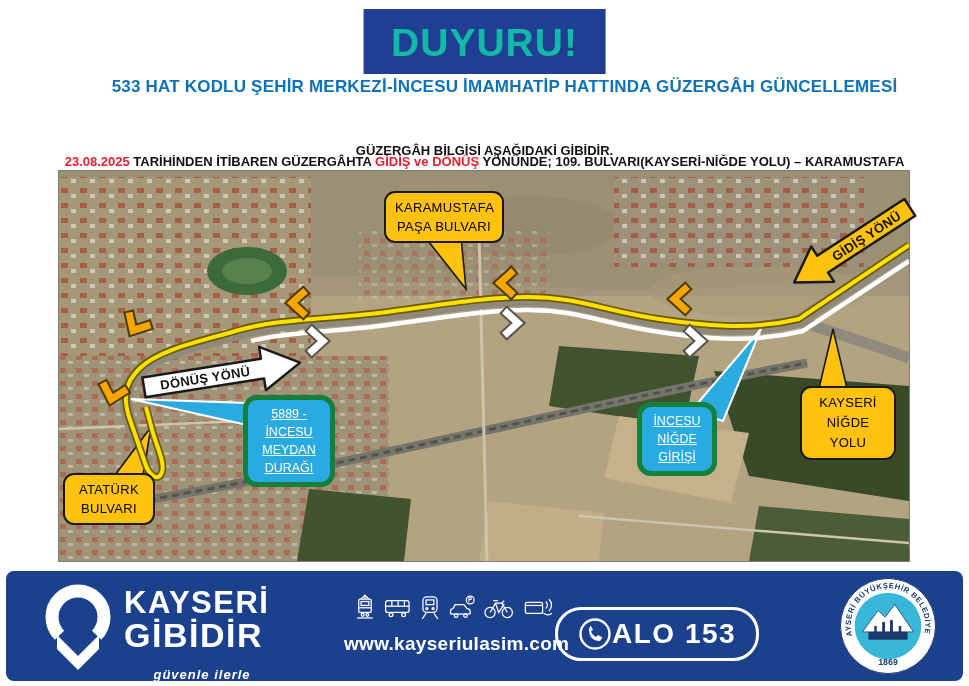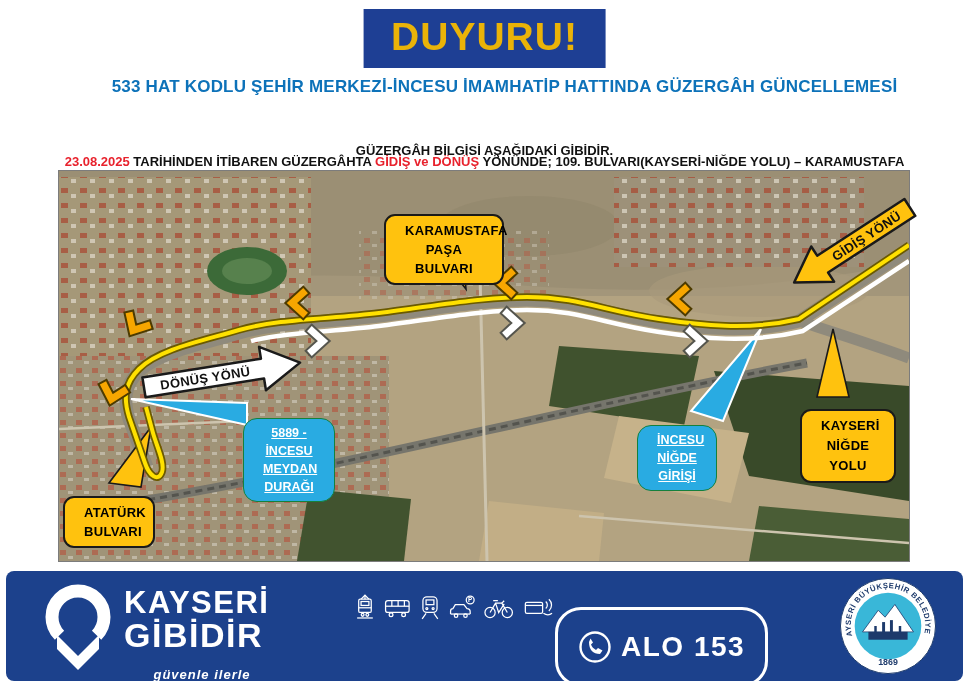--- a/index.html
+++ b/index.html
@@ -3,22 +3,22 @@
 <meta charset="utf-8">
 <style>
   html,body{margin:0;padding:0;}
   body{
     width:969px;height:686px;position:relative;background:#ffffff;
     font-family:"Liberation Sans","DejaVu Sans",sans-serif;overflow:hidden;
   }
   
   .banner{
     position:absolute;top:9px;left:50%;transform:translateX(-50%);
-    background:#1e3f94;color:#eab308;font-weight:bold;font-size:39px;
-    padding:6px 28px 9px 28px;letter-spacing:1px;
+    background:#1e3f94;color:#14b8a6;font-weight:bold;font-size:39px;
+    padding:12px 28px 9px 28px;letter-spacing:1px;
   }
   .heading{
     position:absolute;top:77px;left:0;width:100%;text-align:center;
     color:#0d72b9;font-weight:bold;font-size:17px;letter-spacing:.2px;margin-left:20px;
   }
   .body-text{
     position:absolute;top:107px;left:58px;width:853px;text-align:center;
     color:#111;font-weight:bold;font-size:13px;line-height:22px;margin-top:44px;
   }
   .body-text .red{color:#e8222d;}
@@ -26,29 +26,29 @@
     position:absolute;top:143px;left:0;width:100%;text-align:center;
     color:#111;font-weight:bold;font-size:13px;
   }
   
   .map{
     position:absolute;left:58px;top:170px;width:850px;height:390px;
     border:1px solid #7c7c7c;box-sizing:content-box;background:#b3a381;
   }
   .map svg.terrain{position:absolute;left:0;top:0;}
   .map-label{
-    position:absolute;text-align:center;font-weight:bold;border-radius:11px;
-    padding:5px 19px;box-sizing:border-box;margin-top:23px;
+    position:absolute;text-align:center;font-weight:normal;border-radius:11px;
+    padding:5px 9px;box-sizing:border-box;
   }
   .lbl-yellow{
     background:#ffc20e;border:2px solid #1a1a1a;color:#000;
     font-size:13px;line-height:19px;letter-spacing:.3px;
   }
   .lbl-blue{
-    background:#29abe2;border:1px solid #15803d;color:#fff;
+    background:#29abe2;border:5px solid #15803d;color:#fff;
     font-size:12.5px;line-height:18px;border-radius:14px;
   }
   .lbl-blue span{display:block;text-decoration:underline;}
   .lbl-yellow span{display:block;}
   .dir-arrow{position:absolute;}
   .dir-arrow .txt{
     position:absolute;top:0;height:100%;display:flex;align-items:center;justify-content:center;
     font-weight:bold;font-size:13px;color:#111;letter-spacing:.3px;white-space:nowrap;
   }
   
@@ -64,21 +64,21 @@
     position:absolute;left:118px;top:84px;width:156px;text-align:center;
     color:#fff;font-style:italic;font-weight:bold;font-size:13px;letter-spacing:1px;margin-top:12px;
   }
   .modes{position:absolute;left:348px;top:20px;width:200px;display:flex;gap:8px;align-items:flex-end;justify-content:center;}
   .website{
     position:absolute;left:338px;top:62px;width:220px;text-align:center;
     color:#fff;font-weight:bold;font-size:19px;letter-spacing:.3px;
   }
   .alo-pill{
     position:absolute;left:549px;top:36px;height:42px;border:3px solid #fff;
-    border-radius:26px;display:flex;align-items:center;gap:9px;padding:16px 20px;
+    border-radius:26px;display:flex;align-items:center;gap:0;padding:3px 20px;
   }
   .alo-pill .alo{color:#fff;font-weight:bold;font-size:28px;letter-spacing:1.5px;}
   .badge{position:absolute;left:833px;top:6px;}
 </style>
 </head>
 <body>
 
 <div class="banner">DUYURU!</div>
 
 <div class="heading">533 HAT KODLU ŞEHİR MERKEZİ-İNCESU İMAMHATİP HATTINDA GÜZERGÂH GÜNCELLEMESİ</div>
@@ -286,20 +286,21 @@
       <path d="M24 11 l3 -3 M13 8 h6"></path>
     </svg>
     <svg width="40" height="32" viewBox="0 0 40 32" fill="none" stroke="#fff" stroke-width="1.6">
       <rect x="3" y="10" width="22" height="14" rx="2"></rect>
       <line x1="3" y1="14" x2="25" y2="14"></line>
       <path d="M29 9 a6 6 0 0 1 0 9 M33 6 a10 10 0 0 1 0 15"></path>
       <path d="M26 24 q6 4 11 0"></path>
     </svg>
   </div>
 
+  <div class="website">www.kayseriulasim.com</div>
 
   <div class="alo-pill">
     <svg width="34" height="34" viewBox="0 0 34 34">
       <circle cx="17" cy="17" r="14.5" fill="none" stroke="#fff" stroke-width="2.4"></circle>
       <path d="M11 12 c0 8 4 12 11 12 l2.5 -3.5 -4.5 -2.5 -2 2 c-2.5 -1.5 -4 -3 -5 -5.5 l2 -2 -2.5 -4 z" fill="#fff"></path>
     </svg>
     <span class="alo">ALO 153</span>
   </div>
 
   <svg class="badge" width="98" height="98" viewBox="0 0 100 100">

